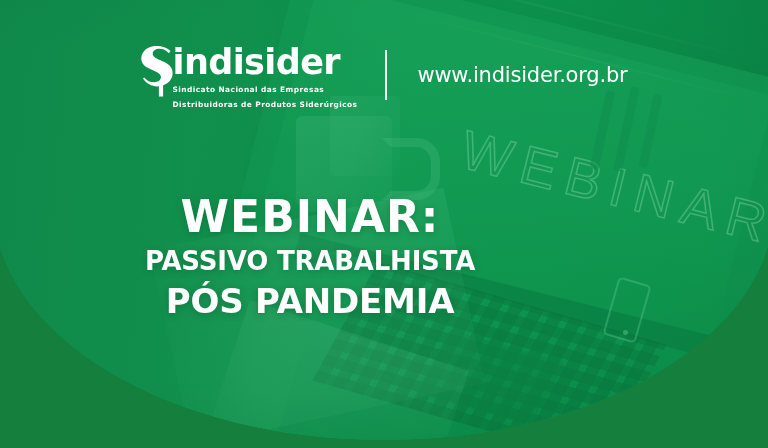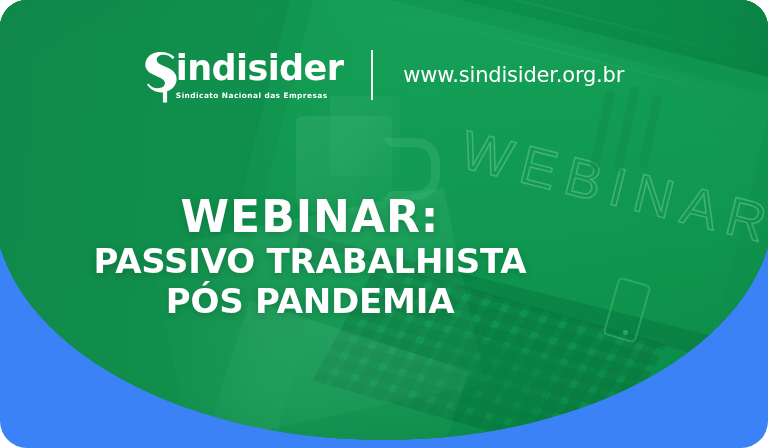--- a/index.html
+++ b/index.html
@@ -10,22 +10,21 @@
   body {
     font-family: "Liberation Sans", sans-serif;
     -webkit-font-smoothing: antialiased;
   }
 
   #banner {
     position: relative;
     width: 768px;
     height: 448px;
     overflow: hidden;
-    background: #3b82f6;
-    border-radius: 27px;
+    background: #15803d;
   }
 
   
   .green-shape {
     position: absolute;
     left: -6px;
     top: -250px;
     width: 780px;
     height: 690px;
     border-radius: 0 0 50% 50% / 0 0 34% 34%;
@@ -342,21 +341,21 @@
     font-family: "DejaVu Sans", sans-serif;
     font-weight: bold;
     text-shadow: 0 2px 7px rgba(3,70,36,.30);
   }
   .hl-1 {
     font-size: 44px;
     line-height: 48px;
     letter-spacing: 1px;
   }
   .hl-2 {
-    font-size: 34px;
+    font-size: 26px;
     line-height: 40px;
     letter-spacing: -0.2px;
   }
   .hl-3 {
     font-size: 34px;
     line-height: 40px;
     letter-spacing: -0.2px;
   }
 </style>
 </head>
@@ -431,26 +430,27 @@
             C14.0 12.3 12.4 10.6 12.7 8.3
             C13.0 5.6 15.7 3.8 19.4 3.8
             C23.0 3.8 26.2 5.3 28.8 8.2
             L30.5 6.0 Z"></path>
           <path fill="#ffffff" d="M18.9 0.4 L23.1 0.4 L23.1 9.0 L18.9 9.0 Z" opacity="0"></path>
         </svg>
       </div>
       <div class="logo-text">
         <div class="logo-word">indisider</div>
         <div class="logo-tag">Sindicato Nacional das Empresas</div>
+        <div class="logo-tag">Distribuidoras de Produtos Siderúrgicos</div>
       </div>
     </div>
 
     <div class="divider"></div>
 
-    <div class="site-url">www.sindisider.org.br</div>
+    <div class="site-url">www.indisider.org.br</div>
   </div>
 
   <div class="headline">
     <div class="hl-1">WEBINAR:</div>
     <div class="hl-2">PASSIVO TRABALHISTA</div>
     <div class="hl-3">PÓS PANDEMIA</div>
   </div>
 
 </div>
 

